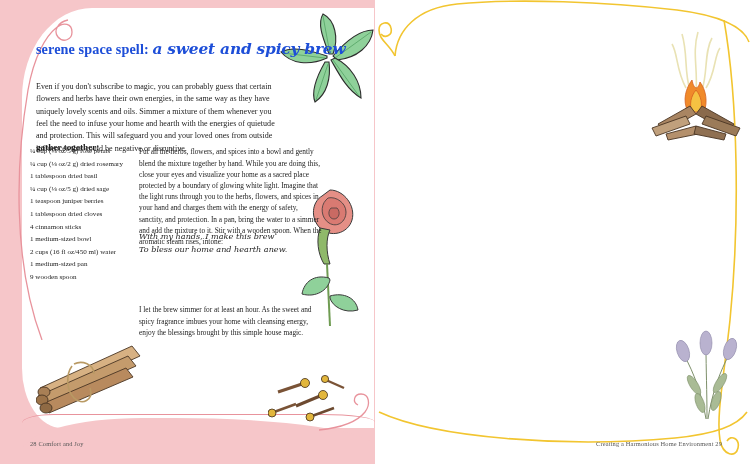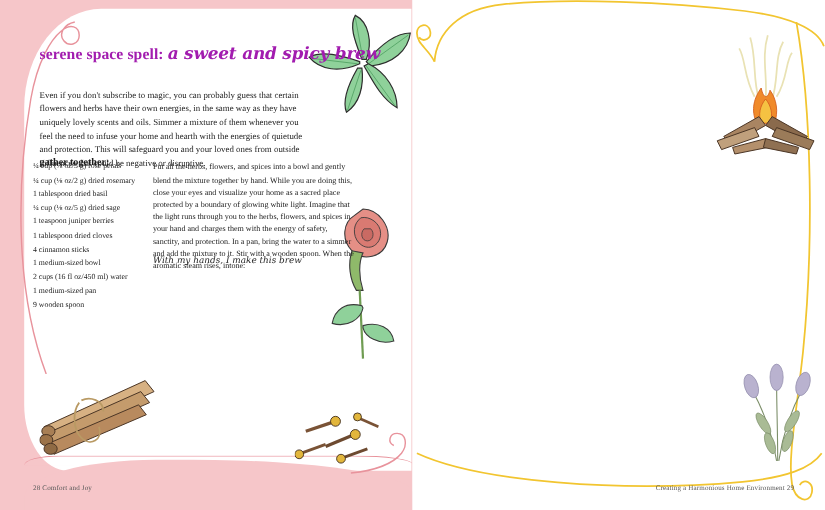--- a/index.html
+++ b/index.html
@@ -39,21 +39,21 @@
   }
   .swirl-bottom-left{position:absolute;right:-2px;bottom:28px;width:60px;height:60px;}
 
   
   .swirl-right-top{position:absolute;left:2px;top:-4px;width:380px;height:70px;}
   .swirl-right-side{position:absolute;right:-4px;top:20px;width:60px;height:440px;}
   .swirl-right-bottom{position:absolute;left:0px;bottom:6px;width:380px;height:60px;}
 
   
   .title{
-    position:absolute;font-size:14.2px;color:#a21caf;letter-spacing:.1px;
+    position:absolute;font-size:14.2px;color:#1d4ed8;letter-spacing:.1px;
     white-space:nowrap;
   }
   .title .script{
     font-family:"DejaVu Serif",serif;
     font-style:italic;font-size:15.4px;letter-spacing:-.2px;
   }
   .t-left{left:36px;top:30px;}
 
   
   .intro{
@@ -201,22 +201,24 @@
       <div>1 medium-sized bowl</div>
       <div>2 cups (16 fl oz/450 ml) water</div>
       <div>1 medium-sized pan</div>
       <div>9 wooden spoon</div>
     </div>
 
     <p class="method">Put all the herbs, flowers, and spices into a bowl and gently blend the mixture together by hand. While you are doing this, close your eyes and visualize your home as a sacred place protected by a boundary of glowing white light. Imagine that the light runs through you to the herbs, flowers, and spices in your hand and charges them with the energy of safety, sanctity, and protection. In a pan, bring the water to a simmer and add the mixture to it. Stir with a wooden spoon. When the aromatic steam rises, intone:</p>
 
     <div class="verse">
       <div>With my hands, I make this brew</div>
+      <div>To bless our home and hearth anew.</div>
     </div>
 
+    <p class="closing">I let the brew simmer for at least an hour. As the sweet and spicy fragrance imbues your home with cleansing energy, enjoy the blessings brought by this simple house magic.</p>
 
     <div class="folio folio-left">28  Comfort and Joy</div>
   </div>
 
   <div class="page page-right">
 
     <svg class="swirl-right-top" viewBox="0 0 380 70">
       <path d="M18 60 C 20 34, 40 12, 80 8 C 140 2, 230 6, 300 14 C 340 19, 366 30, 372 46" fill="none" stroke="#f2c530" stroke-width="1.6"></path>
       <path d="M18 60 C 12 48, 2 44, 2 34 C 2 26, 12 24, 14 32 C 16 39, 8 43, 4 38" fill="none" stroke="#f2c530" stroke-width="1.6"></path>
     </svg>

